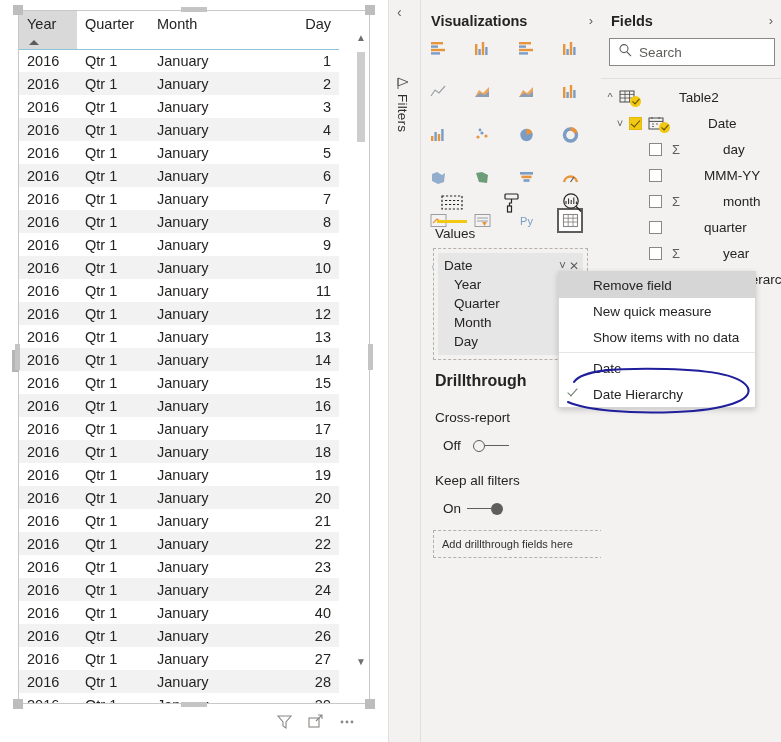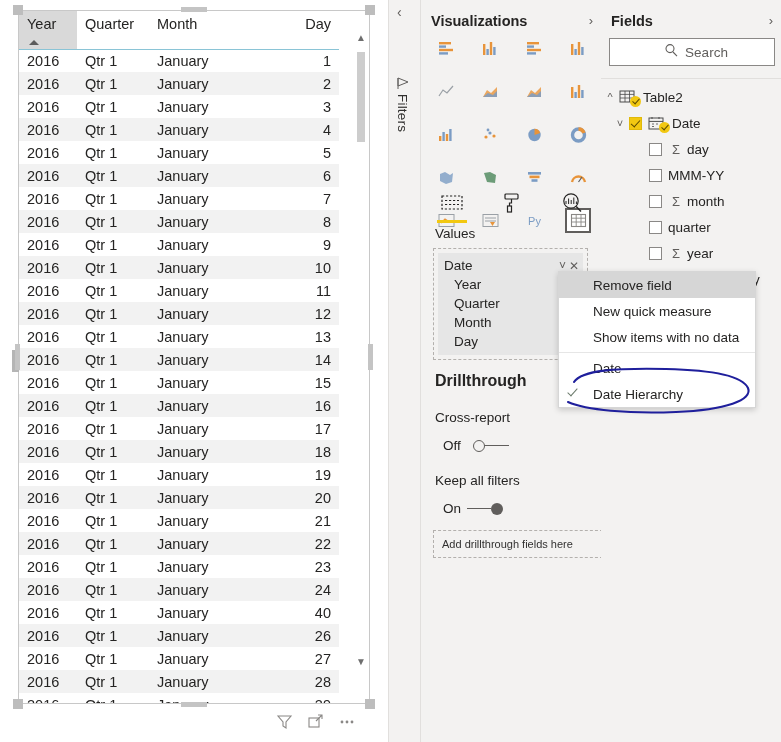--- a/index.html
+++ b/index.html
@@ -199,21 +199,21 @@
     flex: 1;
   }
   .pane-header .chev {
     font-size: 13px;
     color: #605e5c;
     cursor: pointer;
   }
 
   #viz-grid {
     position: absolute;
-    left: 12px; top: 36px;
+    left: 4px; top: 36px;
     width: 166px;
     display: grid;
     grid-template-columns: repeat(6, 27px);
     grid-auto-rows: 26px;
     gap: 17px;
   }
   .viz-icon {
     width: 26px; height: 25px;
     display: flex;
     align-items: center;
@@ -382,21 +382,20 @@
   #fields-search {
     position: absolute;
     left: 8px; top: 38px;
     width: 166px; height: 28px;
     background: #ffffff;
     border: 1px solid #8a8886;
     display: flex;
     align-items: center;
     padding-left: 8px;
     gap: 7px;
-    justify-content: center;
   }
   #fields-search .ph {
     font-size: 13.5px;
     color: #605e5c;
   }
   #fields-divider {
     position: absolute;
     left: 0; top: 78px;
     width: 180px; height: 1px;
     background: #e1dfdd;
@@ -446,21 +445,21 @@
     font-size: 13px; color: #605e5c;
     flex: 0 0 16px; margin-right: 3px;
   }
   .tree-row .tblicon {
     flex: 0 0 18px;
     margin-right: 6px;
     position: relative;
     display: flex;
     align-items: center;
   }
-  .tree-row .lbl { white-space: nowrap; }
+  .tree-row .lbl { white-space: nowrap; margin-left: 36px; }
   .tree-row.indent1 { padding-left: 10px; }
   .tree-row.indent2 { padding-left: 30px; }
   .badge-check {
     position: absolute;
     right: -4px; bottom: -3px;
     width: 11px; height: 11px;
     border-radius: 50%;
     background: #f2c811;
   }
   .badge-check::after {

